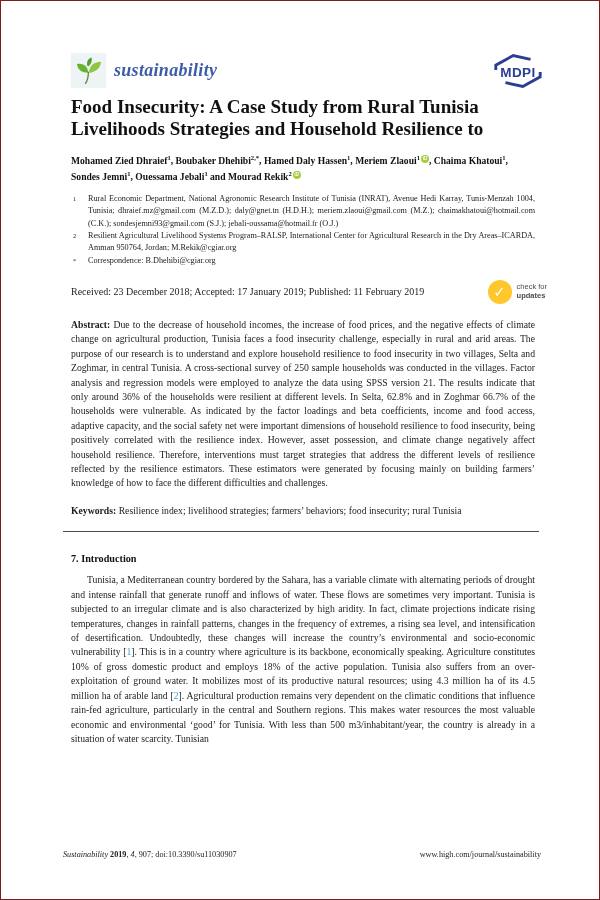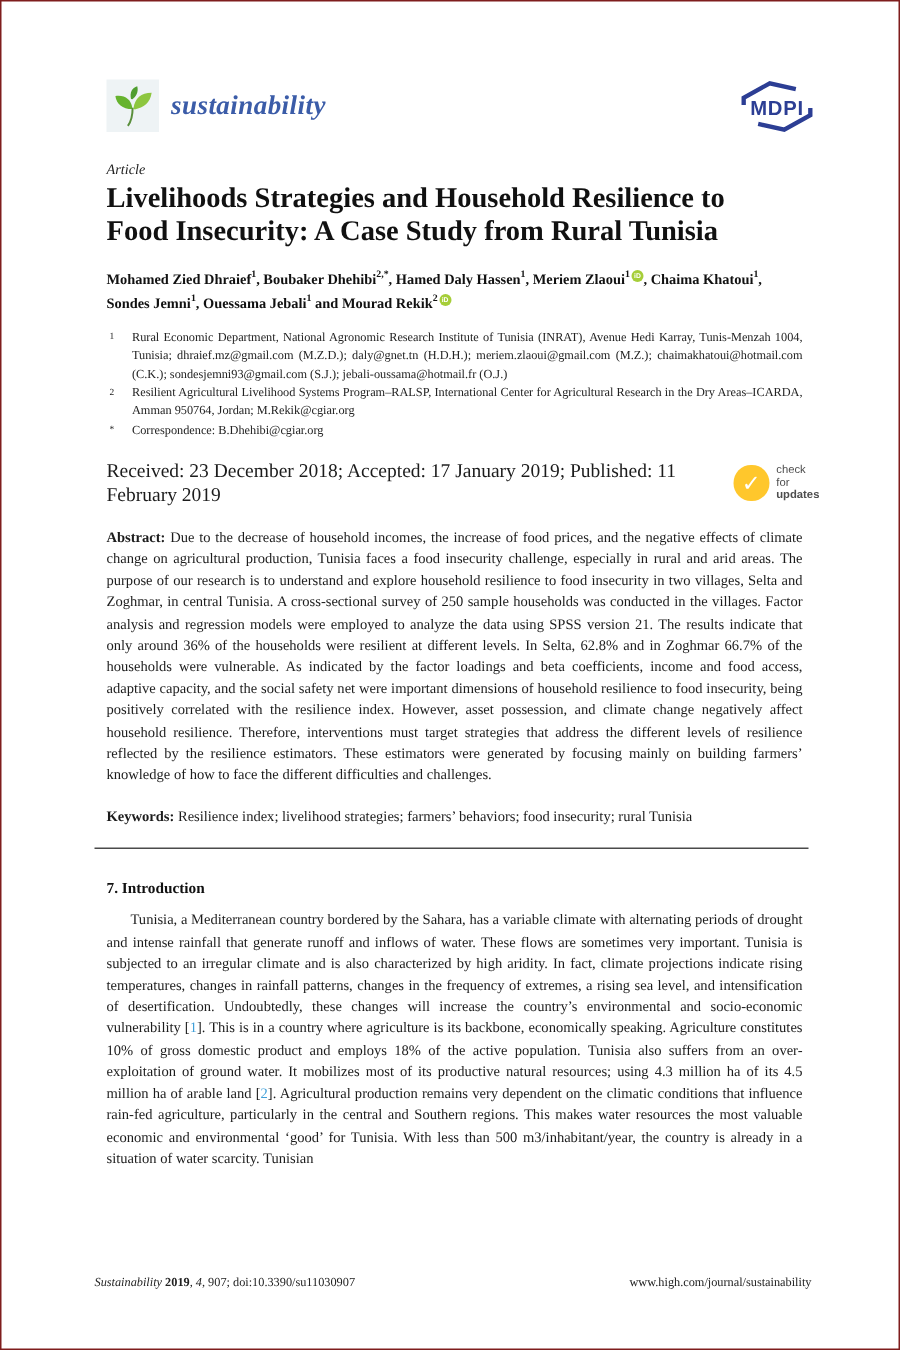--- a/index.html
+++ b/index.html
@@ -21,21 +21,21 @@
   .authors sup{font-size:6.6px;}
   .orcid{display:inline-block;width:8px;height:8px;border-radius:50%;background:#a6ce39;color:#fff;
          font-family:"Liberation Sans",sans-serif;font-size:4.5px;line-height:8px;text-align:center;
          vertical-align:super;font-weight:bold;margin-left:1px;}
   .affils{margin:9px 64px 0 72px;font-size:8.2px;line-height:1.5;color:#222;}
   .affil-row{display:flex;}
   .affil-marker{flex:0 0 15px;font-size:6.3px;padding-top:1px;}
   .affil-text{flex:1;text-align:justify;}
   
   .dates-row{display:flex;justify-content:space-between;align-items:center;margin:13px 52px 0 70px;}
-  .dates{font-size:13px;}
+  .dates{font-size:10px;}
   .badge{display:flex;align-items:center;gap:5px;cursor:pointer;}
   .badge-circle{width:24px;height:24px;border-radius:50%;background:#ffc72c;color:#fff;display:flex;
                 align-items:center;justify-content:center;font-size:15px;font-weight:bold;
                 font-family:"DejaVu Sans",sans-serif;}
   .badge-text{font-family:"Liberation Sans",sans-serif;font-size:7.5px;line-height:1.15;color:#4d4d4d;}
   .badge-text .b2{font-weight:bold;display:block;}
   
   .abstract{margin:14px 64px 0 70px;font-size:9.7px;line-height:14.4px;text-align:justify;}
   .keywords{margin:13px 64px 0 70px;font-size:9.7px;line-height:14.4px;text-align:justify;}
   .lbl{font-weight:bold;}
@@ -69,25 +69,24 @@
     </div>
     <div>
       <svg width="56" height="36" viewBox="0 0 58 36">
         <path d="M6,17 L6,12 L24,2 L42,6" stroke="#2c3e94" stroke-width="3" fill="none"></path>
         <path d="M52,19 L52,24 L34,34 L16,30" stroke="#2c3e94" stroke-width="3" fill="none"></path>
         <text x="29" y="24" text-anchor="middle" font-family="Liberation Sans, sans-serif" font-size="14" font-weight="bold" fill="#2c3e94" letter-spacing="0.5">MDPI</text>
       </svg>
     </div>
   </div>
 
-  <div class="article-type">Article</div>
 
   <h1 class="title">
+    <span>Food Insecurity: A Case Study from Rural Tunisia</span>
     <span>Livelihoods Strategies and Household Resilience to</span>
-    <span>Food Insecurity: A Case Study from Rural Tunisia</span>
   </h1>
 
   <p class="authors">
     <span><span>Mohamed Zied Dhraief</span><sup>1</sup><span>, </span></span><span><span>Boubaker Dhehibi</span><sup>2,*</sup><span>, </span></span><span><span>Hamed Daly Hassen</span><sup>1</sup><span>, </span></span><span><span>Meriem Zlaoui</span><sup>1</sup><span class="orcid">iD</span><span>, </span></span><span><span>Chaima Khatoui</span><sup>1</sup><span>, </span></span><span><span>Sondes Jemni</span><sup>1</sup><span>, </span></span><span><span>Ouessama Jebali</span><sup>1</sup><span> and </span></span><span><span>Mourad Rekik</span><sup>2</sup><span class="orcid">iD</span></span>
   </p>
 
   <div class="affils">
     <div class="affil-row">
       <span class="affil-marker">1</span>
       <span class="affil-text">Rural Economic Department, National Agronomic Research Institute of Tunisia (INRAT), Avenue Hedi Karray, Tunis-Menzah 1004, Tunisia; dhraief.mz@gmail.com (M.Z.D.); daly@gnet.tn (H.D.H.); meriem.zlaoui@gmail.com (M.Z.); chaimakhatoui@hotmail.com (C.K.); sondesjemni93@gmail.com (S.J.); jebali-oussama@hotmail.fr (O.J.)</span>

